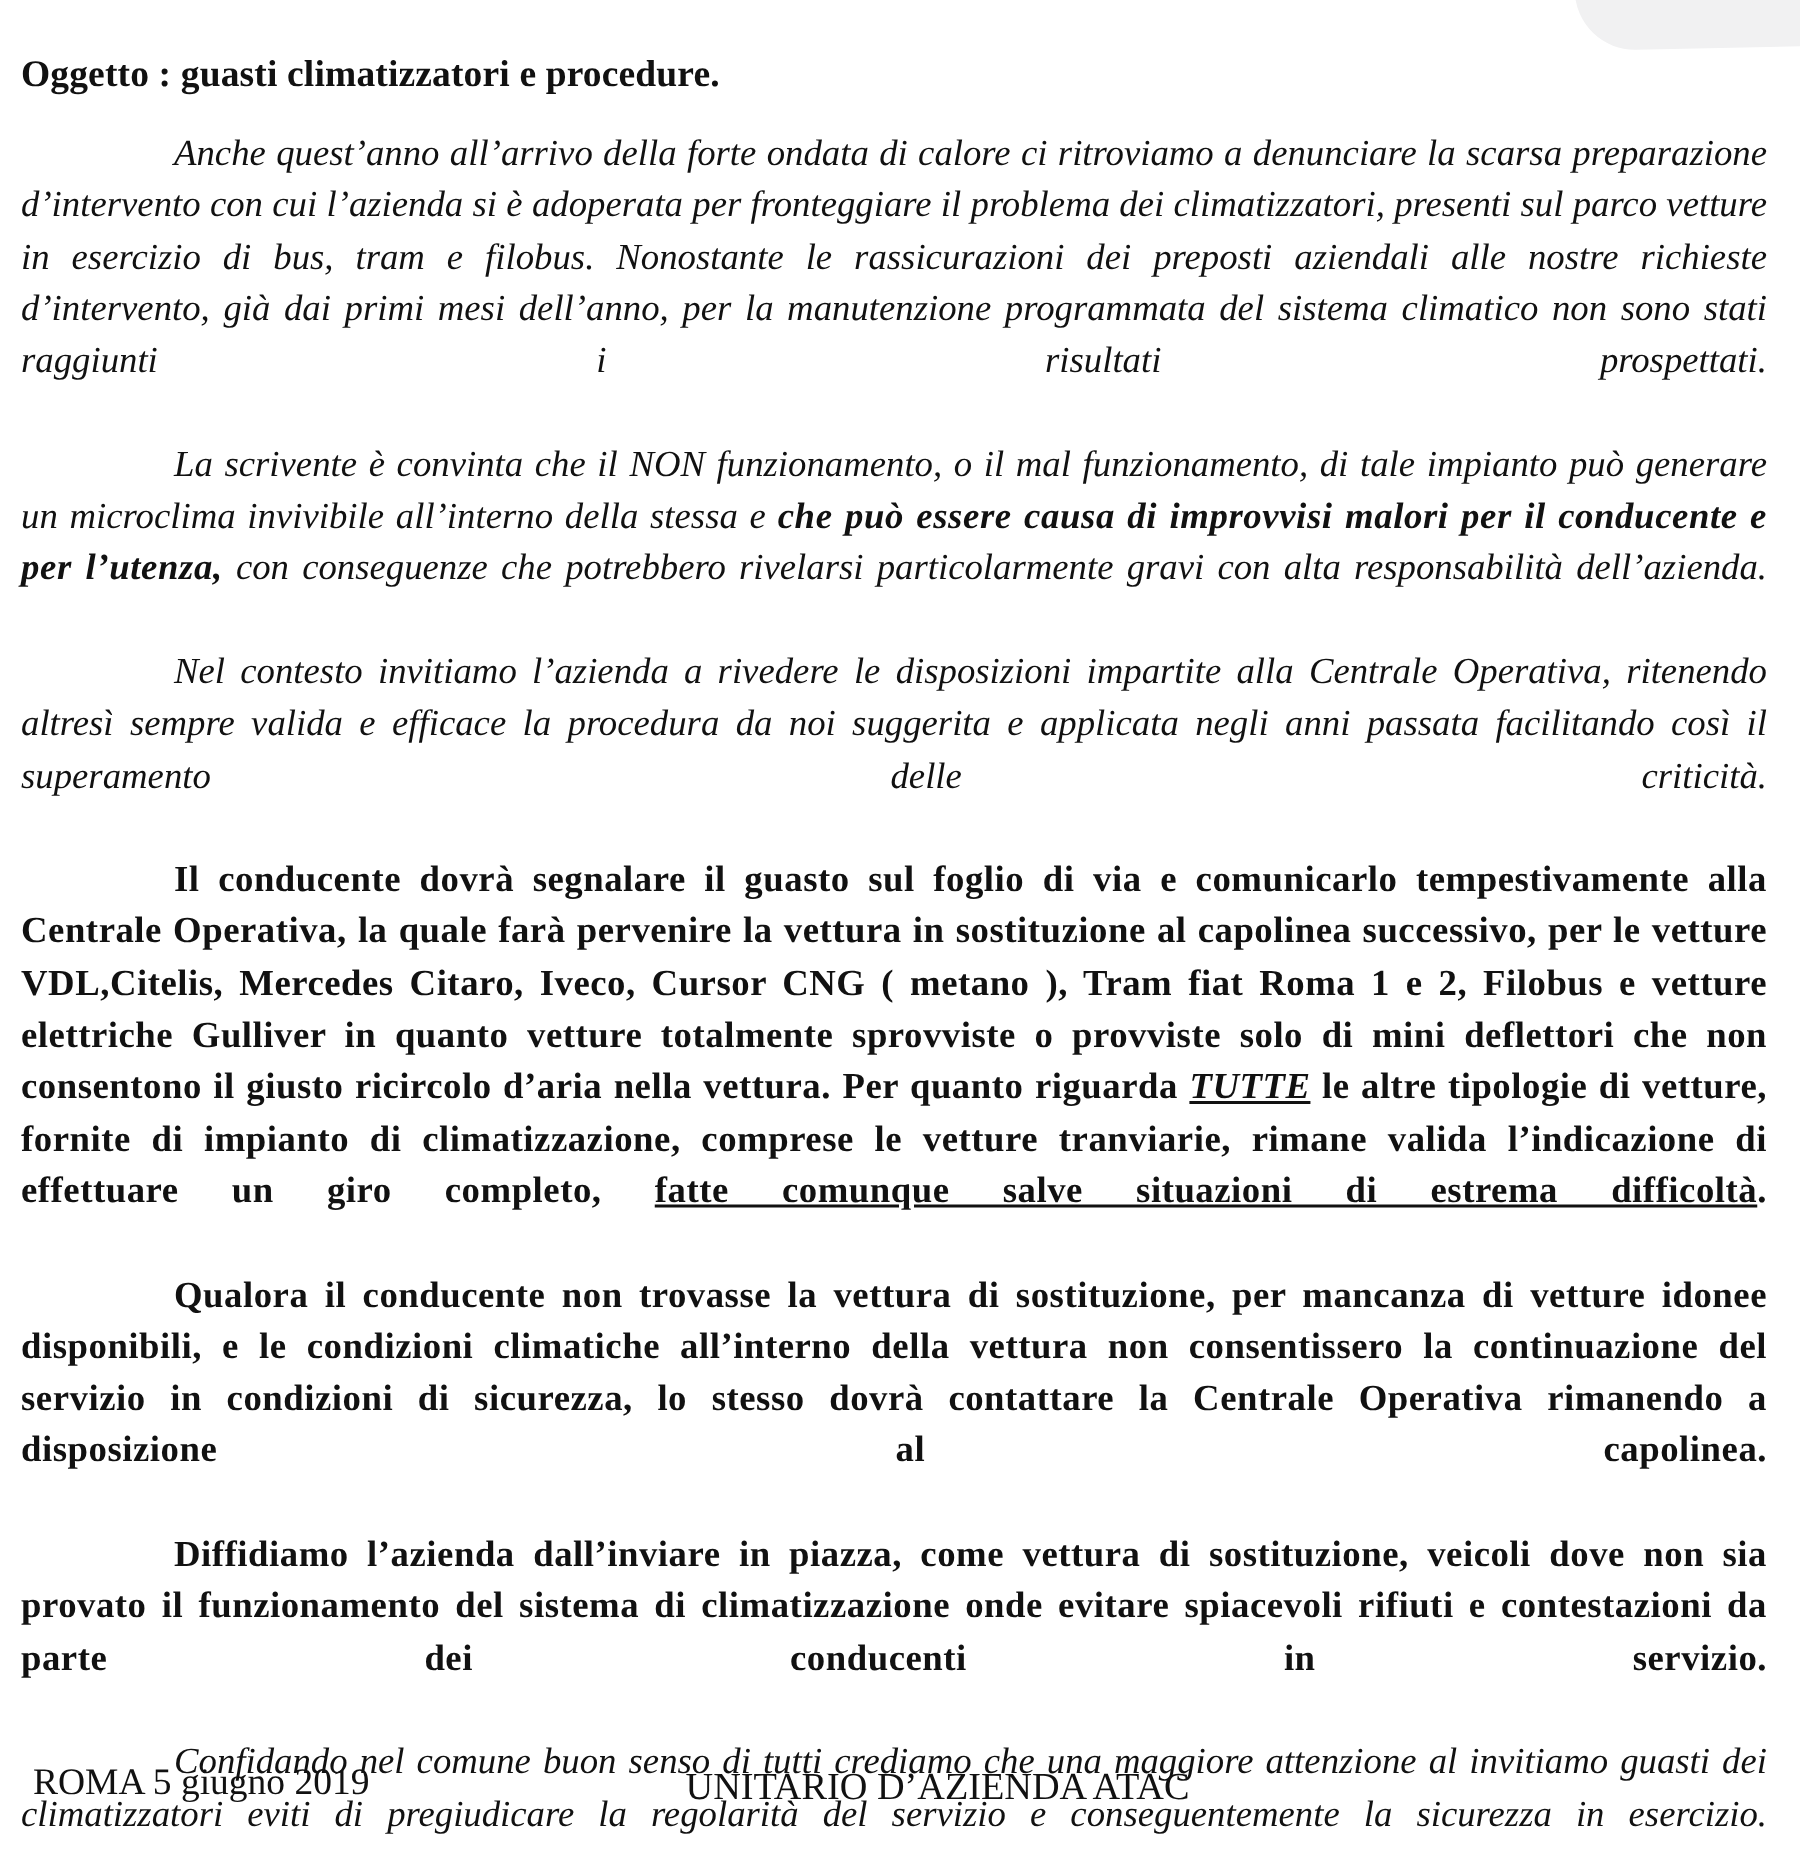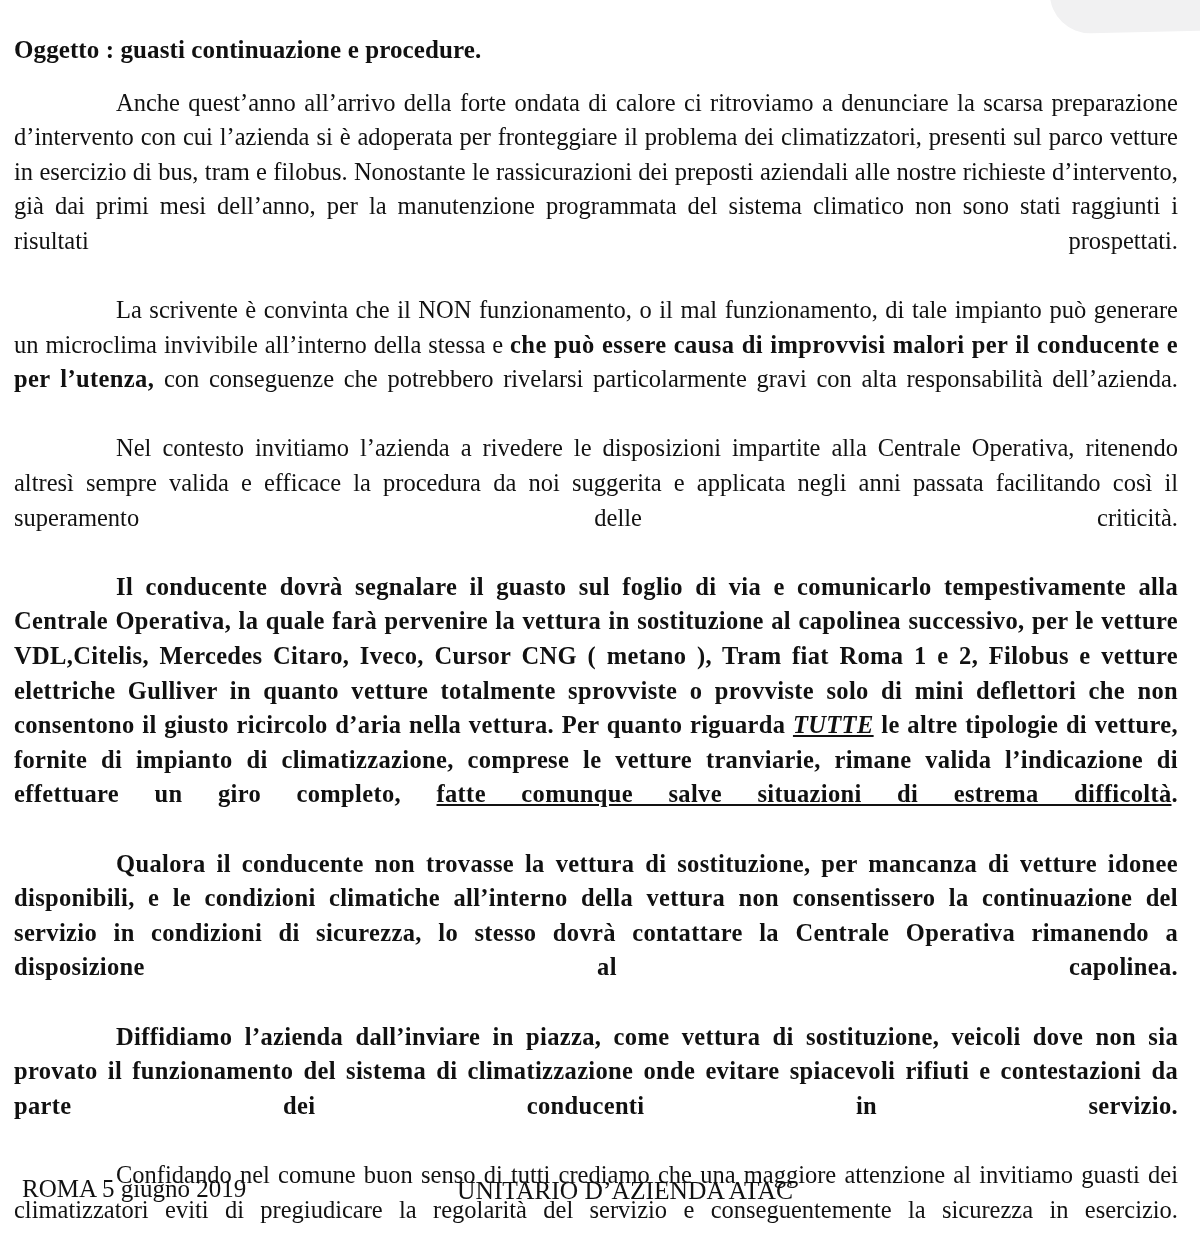--- a/index.html
+++ b/index.html
@@ -61,20 +61,21 @@
     text-justify: inter-word;
     text-indent: 102px;
     font-size: 24.5px;
     line-height: 34.6px;
     letter-spacing: 0px;
     word-spacing: 0px;
   }
 
   p.para.regular {
     font-weight: normal;
+    font-style: italic;
   }
 
   p.para.bold {
     font-weight: bold;
     letter-spacing: 0.35px;
   }
 
   
   p.para:after {
     content: "";
@@ -140,21 +141,21 @@
     margin-top: 2px;
   }
 </style>
 </head>
 <body>
 
 <div class="corner-artifact"></div>
 
 <div class="page">
 
-  <h1 class="subject-line">Oggetto : guasti continuazione e procedure.</h1>
+  <h1 class="subject-line">Oggetto : guasti climatizzatori e procedure.</h1>
 
   <div class="body-block">
 
     <p class="para regular"><span>Anche quest’anno all’arrivo della forte ondata di calore ci ritroviamo a denunciare la scarsa preparazione d’intervento con cui l’azienda si è adoperata per fronteggiare il problema dei climatizzatori, presenti sul parco vetture in esercizio di bus, tram e filobus. Nonostante le rassicurazioni dei preposti aziendali alle nostre richieste d’intervento, già dai primi mesi dell’anno, per la manutenzione programmata del sistema climatico non sono stati raggiunti i risultati prospettati.</span></p>
 
     <p class="para regular"><span>La scrivente è convinta che il NON funzionamento, o il mal funzionamento, di tale impianto può generare un microclima invivibile all’interno della stessa e </span><b class="strong">che può essere causa di improvvisi malori per il conducente e per l’utenza,</b><span> con conseguenze che potrebbero rivelarsi particolarmente gravi con alta responsabilità dell’azienda.</span></p>
 
     <p class="para regular"><span>Nel contesto invitiamo l’azienda a rivedere le disposizioni impartite alla Centrale Operativa, ritenendo altresì sempre valida e efficace la procedura da noi suggerita e applicata negli anni passata facilitando così il superamento delle criticità.</span></p>
 
     <p class="para bold"><span>Il conducente dovrà segnalare il guasto sul foglio di via e comunicarlo tempestivamente alla Centrale Operativa, la quale farà pervenire la vettura in sostituzione al capolinea successivo, per le vetture VDL,Citelis, Mercedes Citaro, Iveco, Cursor CNG ( metano ), Tram fiat Roma 1 e 2, Filobus e vetture elettriche Gulliver in quanto vetture totalmente sprovviste o provviste solo di mini deflettori che non consentono il giusto ricircolo d’aria nella vettura. Per quanto riguarda </span><i class="em-bold">TUTTE</i><span> le altre tipologie di vetture, fornite di impianto di climatizzazione, comprese le vetture tranviarie, rimane valida l’indicazione di effettuare un giro completo, </span><u class="under-em">fatte comunque salve situazioni di estrema difficoltà</u><span>.</span></p>

